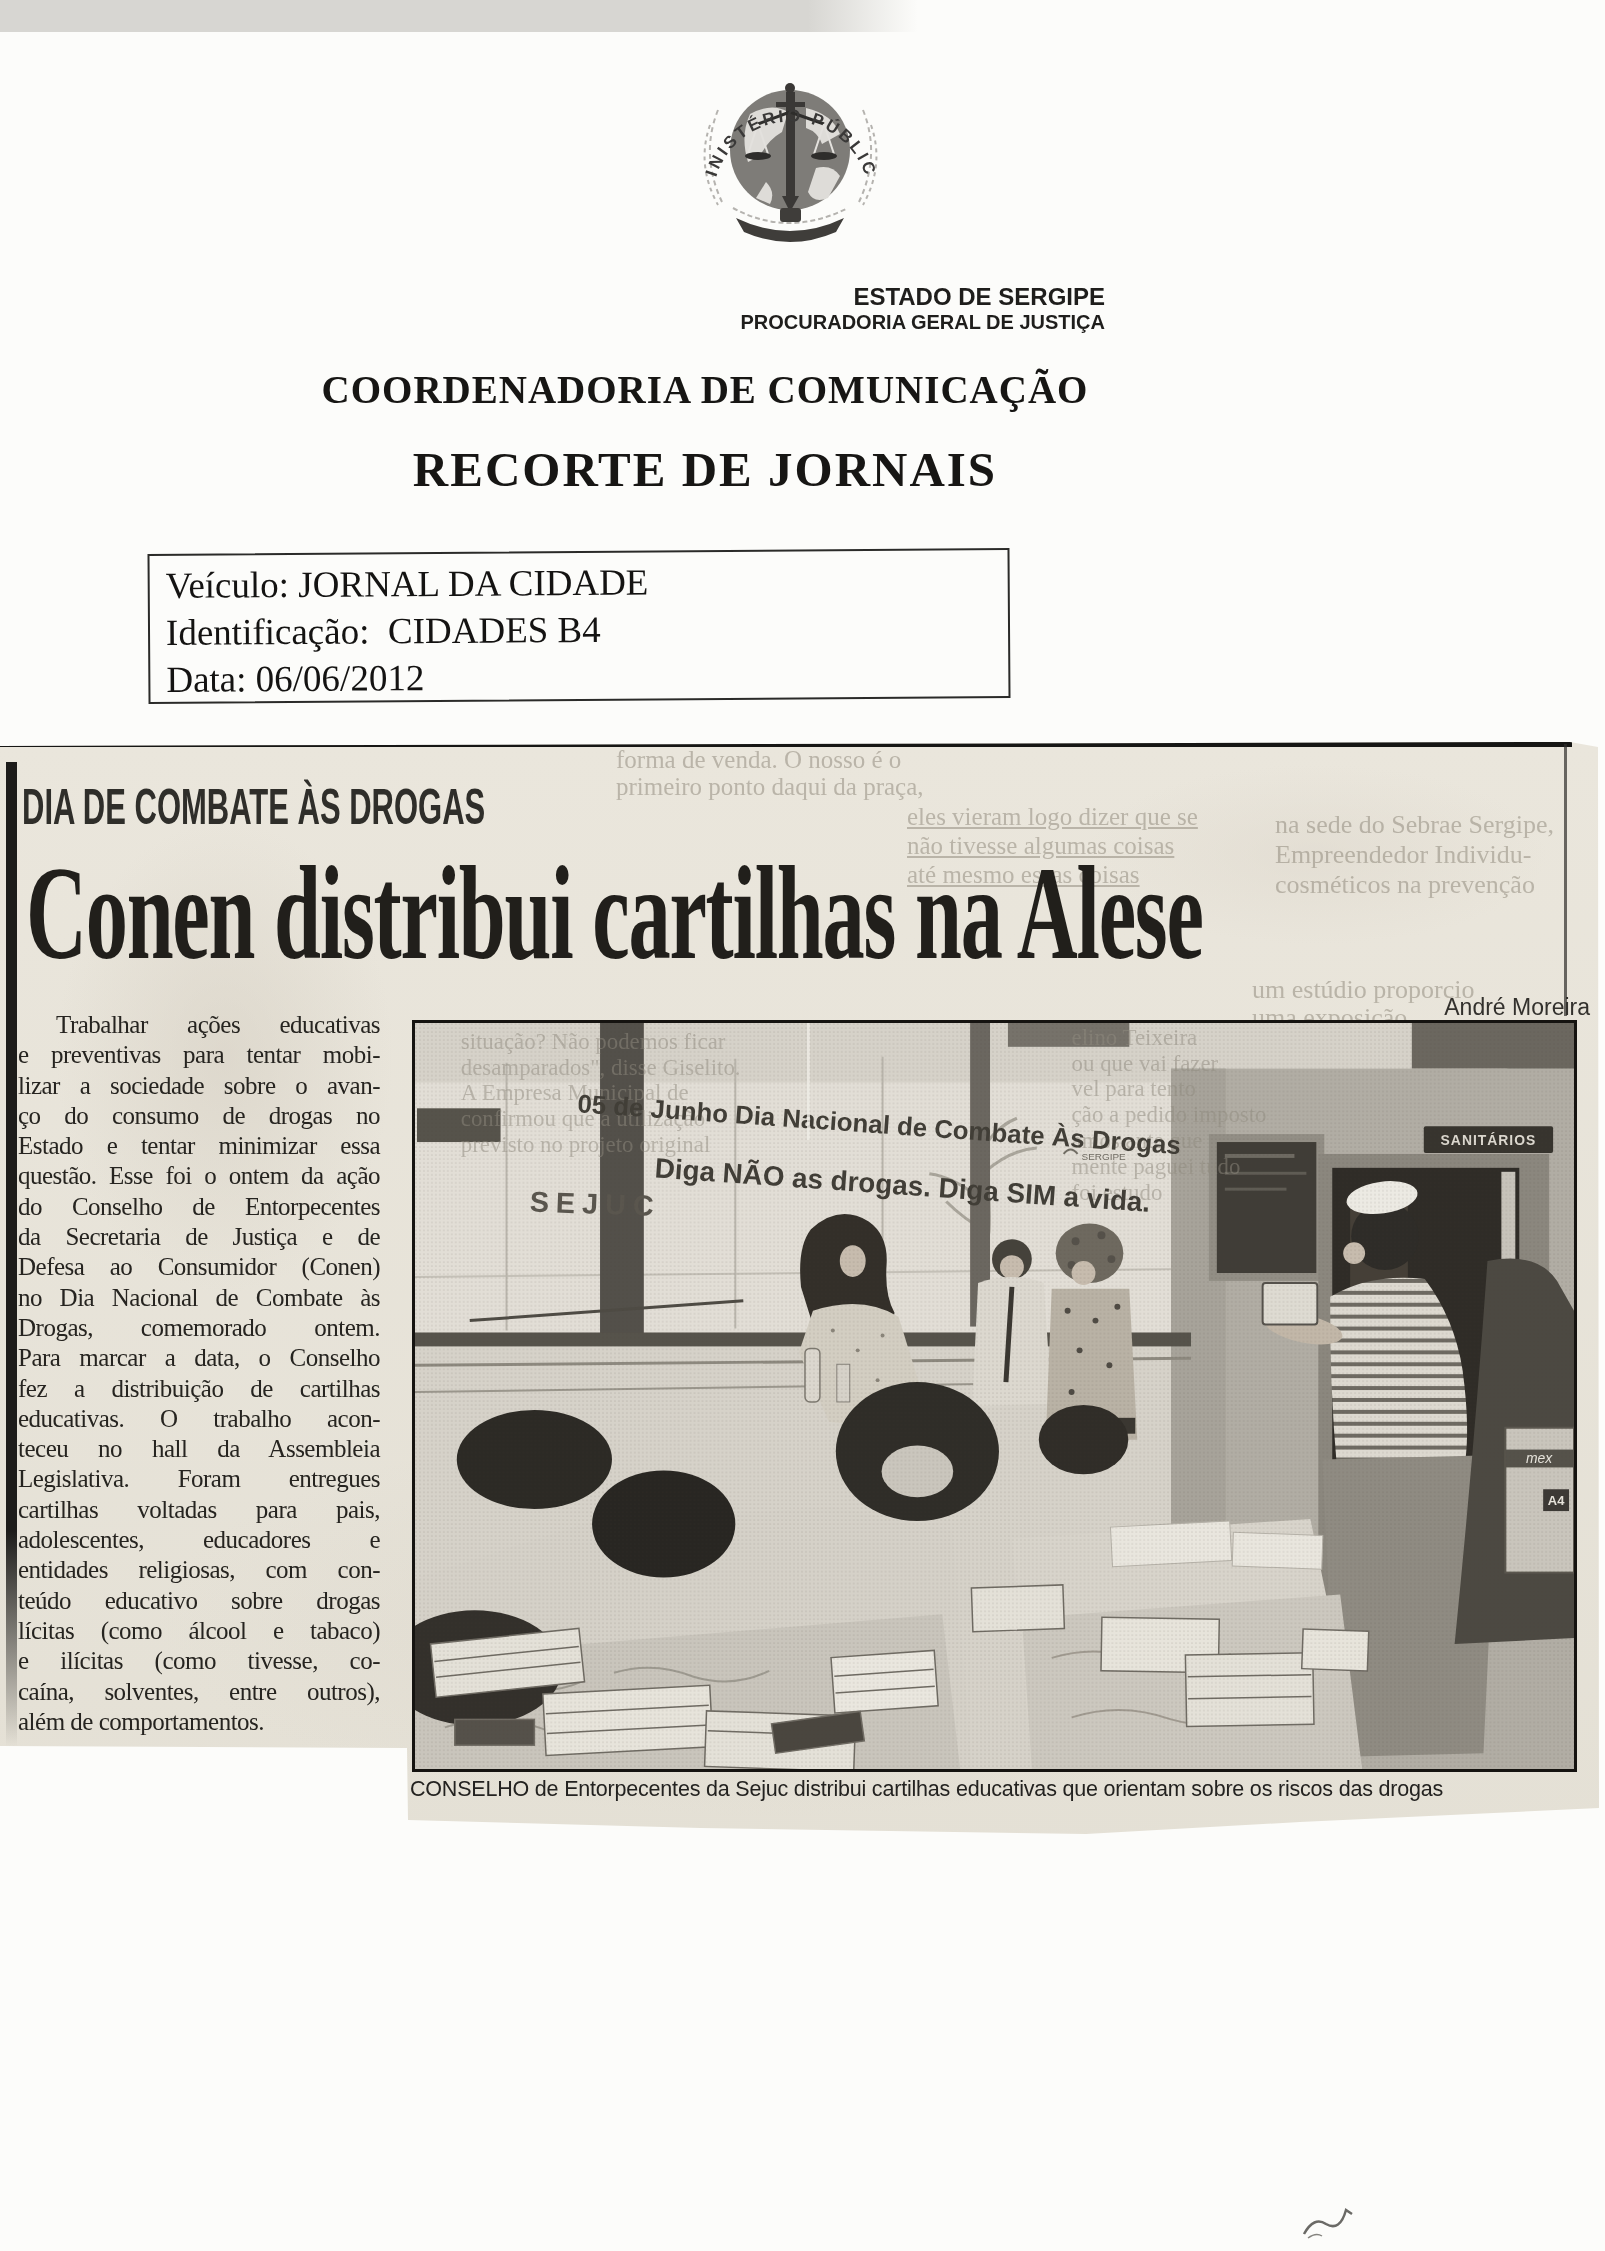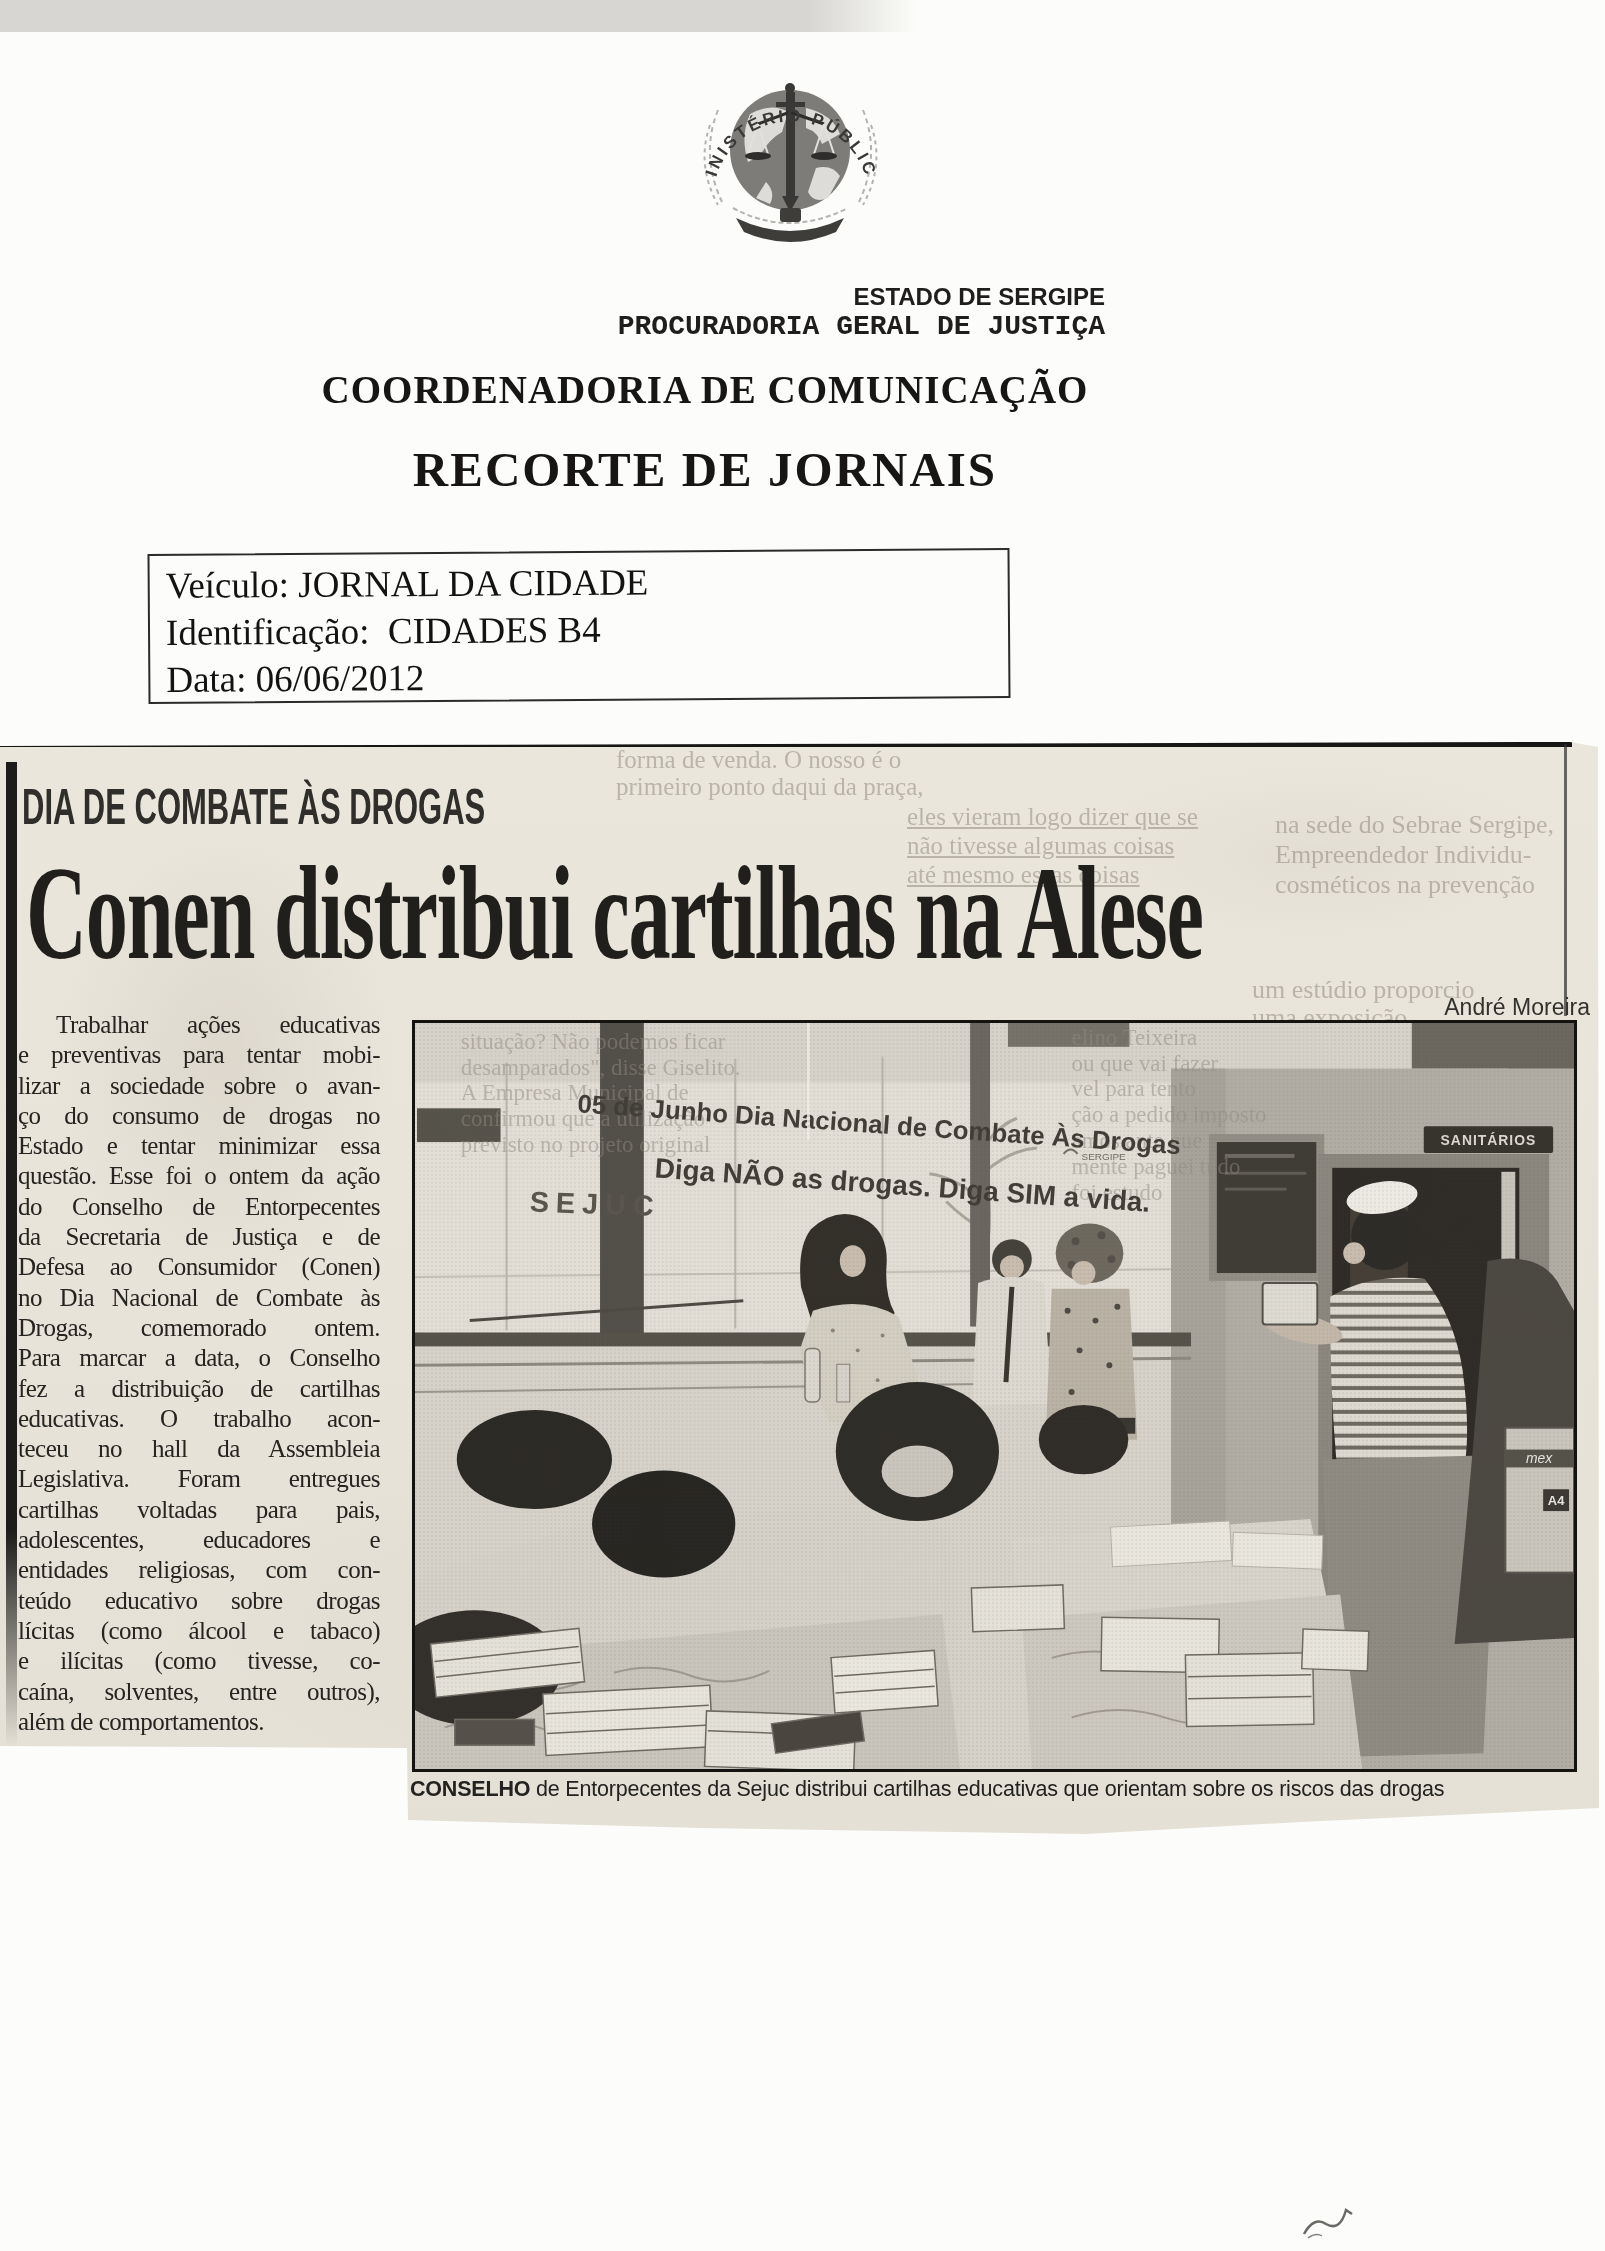--- a/index.html
+++ b/index.html
@@ -7,21 +7,21 @@
         font-family:"Liberation Serif",serif;}
   .abs{position:absolute;}
 
   
   .top-band{left:0;top:0;width:918px;height:32px;background:linear-gradient(90deg,#d7d6d2 88%,rgba(215,214,210,0));}
 
   
   .org-line{left:305px;width:800px;text-align:right;font-family:"Liberation Sans",sans-serif;
             font-weight:bold;color:#1f1e1c;}
   .org1{top:283px;font-size:24px;}
-  .org2{top:311px;font-size:28px;font-family:Liberation Mono, monospace;}
+  .org2{top:311px;font-size:20px;}
   .dept{left:300px;top:367px;width:810px;text-align:center;font-weight:bold;font-size:39px;
         letter-spacing:1px;color:#171614;}
   .doct{left:300px;top:441px;width:810px;text-align:center;font-weight:bold;font-size:49px;
         letter-spacing:2px;color:#171614;}
 
   
   .info-box{left:148px;top:551px;width:862px;height:150px;border:2px solid #2b2b29;
             transform:rotate(-0.4deg);padding:6px 0 0 16px;box-sizing:border-box;}
   .info-line{font-size:37px;line-height:47px;color:#141312;white-space:pre;}
 
@@ -58,21 +58,21 @@
   .body-line{text-align:justify;text-align-last:justify;height:30.3px;line-height:30.3px;white-space:nowrap;}
   .body-line:first-child{text-indent:38px;}
   .body-line:last-child{text-align-last:left;}
 
   .photo{left:412px;top:278px;width:1165px;height:752px;border:3px solid #151310;
          box-sizing:border-box;background:#cdc9c0;}
   .photo svg{display:block;width:100%;height:100%;}
 
   .caption{left:410px;top:1035px;width:1185px;font-family:"Liberation Sans",sans-serif;
            font-size:21.5px;letter-spacing:-0.2px;color:#232220;white-space:nowrap;}
-  .caption b{font-weight:bold;}
+  .caption b{font-weight:normal;}
 
   .pen-mark{left:1300px;top:2200px;}
 </style>
 </head>
 <body>
 
 <div class="page">
 
   <div class="abs top-band"></div>
 

